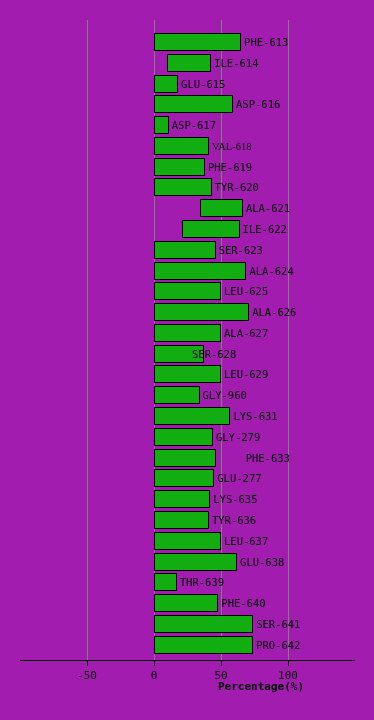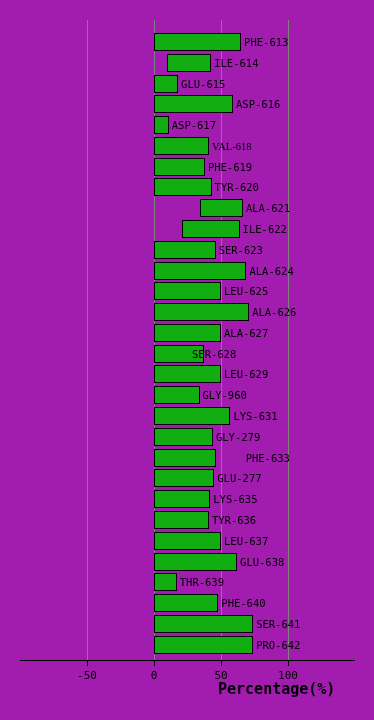--- a/index.html
+++ b/index.html
@@ -2,21 +2,21 @@
 <html><head>
 <meta charset="utf-8">
 <style>
   html,body{margin:0;padding:0;background:#ffffff;}
   body{width:374px;height:720px;font-family:"DejaVu Sans Mono","Liberation Mono",monospace;overflow:hidden;}
   #chart-root{position:relative;width:374px;height:720px;background:#a21caf;}
   .gridline{position:absolute;width:1px;background:#808080;}
   .axis-line{position:absolute;height:1px;background:#000000;}
   .tick{position:absolute;width:1px;background:#000000;}
   .tick-label{position:absolute;font-size:11px;color:#000000;text-align:center;white-space:nowrap;letter-spacing:0px;}
-  .axis-title{position:absolute;font-size:15px;font-weight:bold;color:#000000;white-space:nowrap;font-family:"DejaVu Sans Mono","Liberation Mono",monospace;}
+  .axis-title{position:absolute;font-size:11px;font-weight:bold;color:#000000;white-space:nowrap;font-family:"DejaVu Sans Mono","Liberation Mono",monospace;}
   .bar-row{position:absolute;left:0;right:0;height:18px;}
   .bar{position:absolute;top:0;height:18px;box-sizing:border-box;border:1px solid #000000;background:#11ad11;}
   .bar-label{position:absolute;top:50%;transform:translateY(-50%);font-size:10.5px;color:#000000;white-space:nowrap;font-family:"DejaVu Sans Mono","Liberation Mono",monospace;}
 </style>
 </head>
 <body>
 
 <div id="chart-root">
 
   <div class="gridline" style="left:87px;top:20px;height:640px;"></div>

